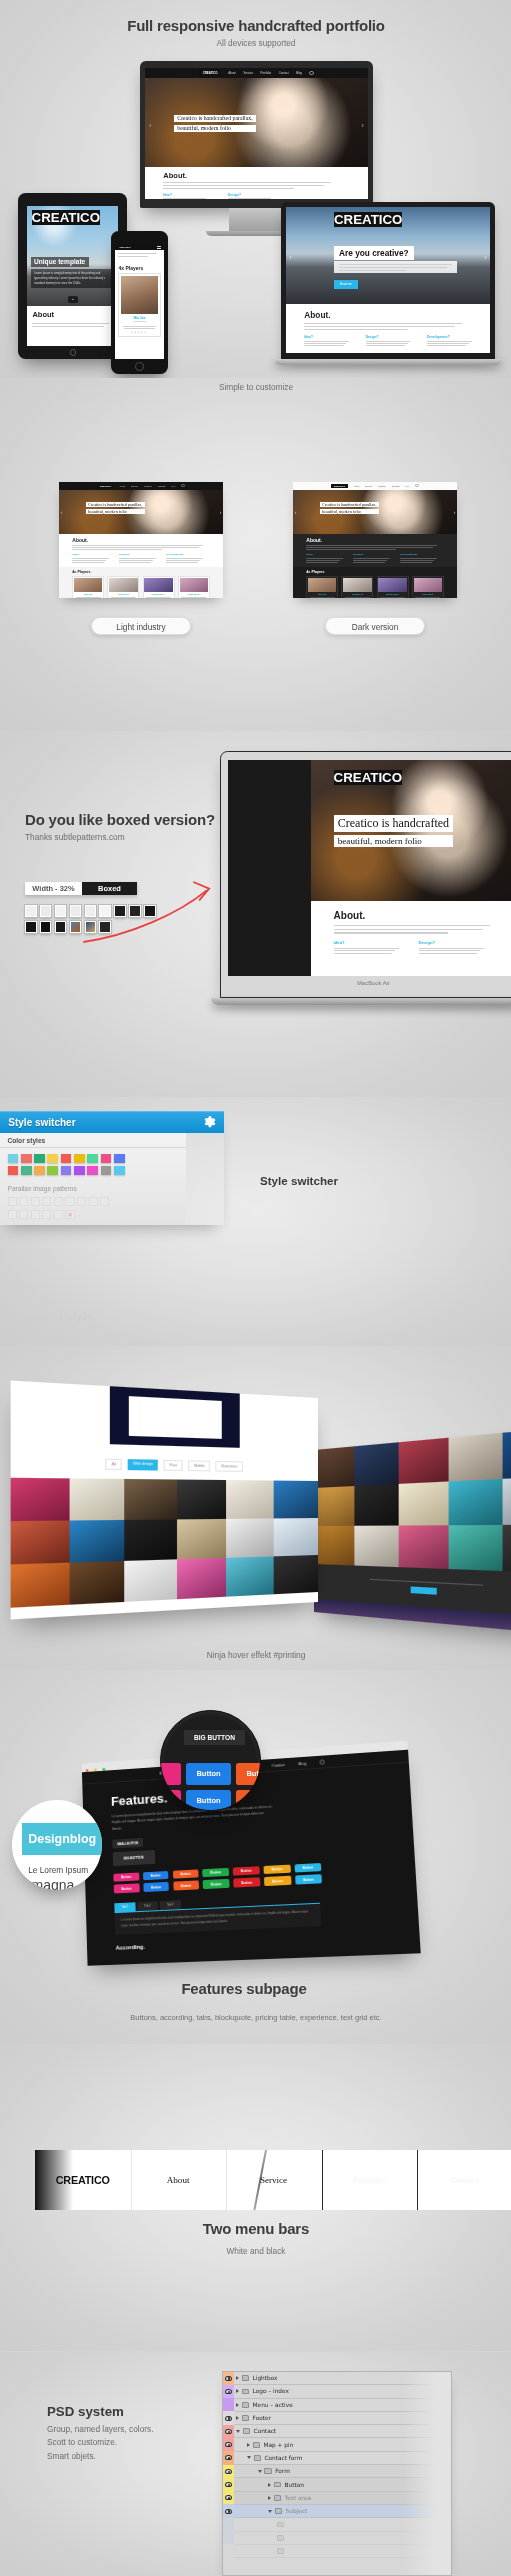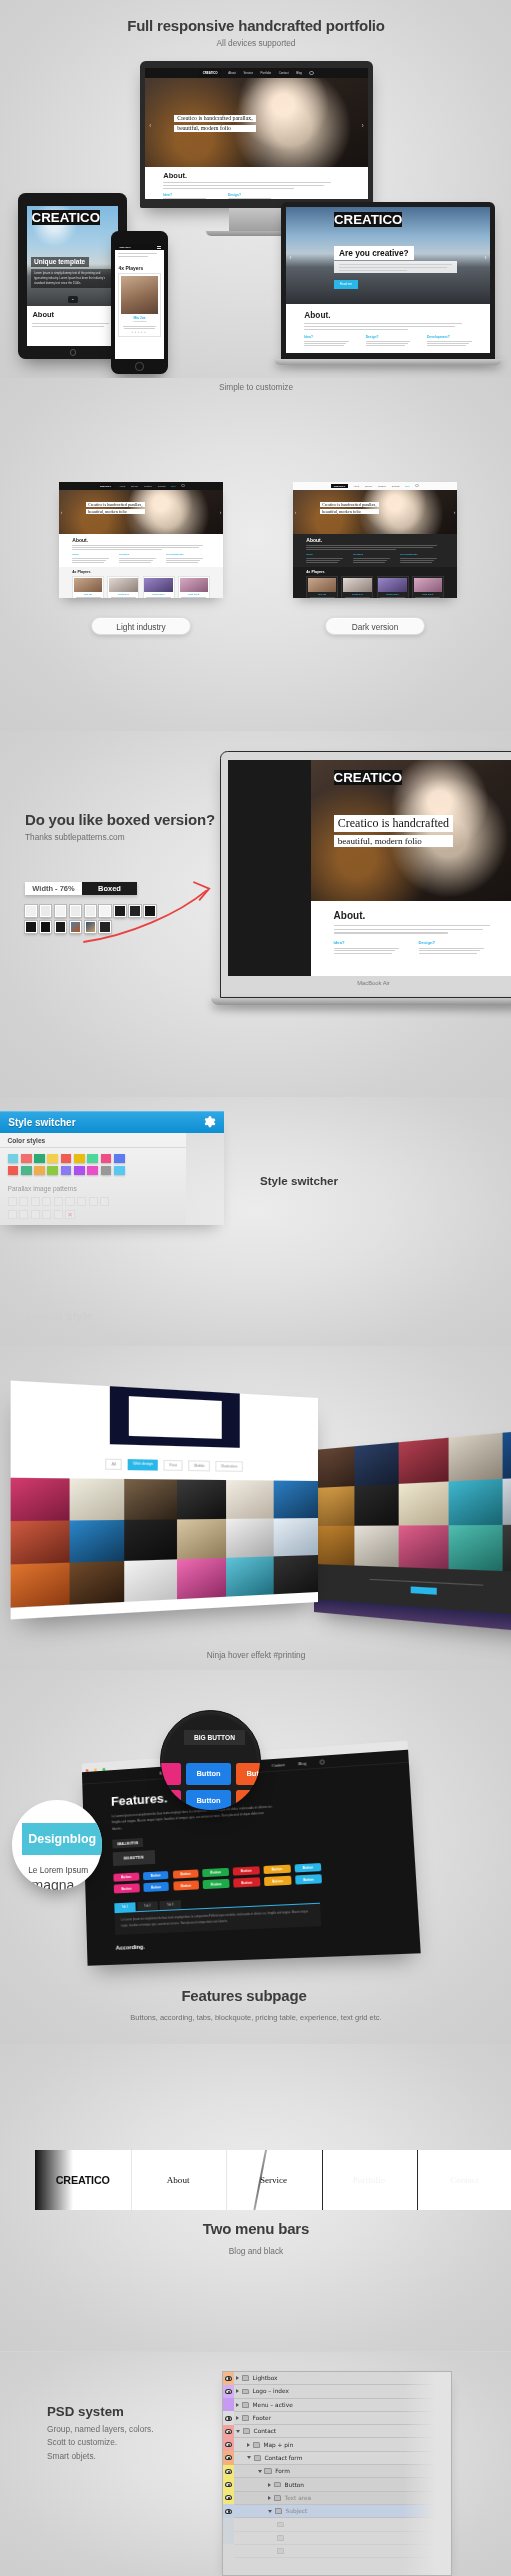--- a/index.html
+++ b/index.html
@@ -399,21 +399,21 @@
   </div>
   <div class="pill" style="position:absolute;left:325px;top:239px;width:100px;height:18.3px;line-height:18.3px;">Dark version</div>
 </div>
 
 <div class="bg-radial" style="top:731px;height:366px;"></div>
 <div class="sec" style="top:731px;height:366px;">
   <h1 class="headline" style="text-align:left;padding-left:25px;padding-top:80px;">Do you like boxed version?</h1>
   <p class="subline" style="text-align:left;padding-left:25px;">Thanks subtlepatterns.com</p>
 
   <div class="seg" style="position:absolute;left:25px;top:151px;">
-    <div class="off">Width - 76%</div>
+    <div class="off">Width - 32%</div>
     <div class="on">Boxed</div>
   </div>
 
   <div style="position:absolute;left:25px;top:174px;display:flex;gap:3.3px;">
     <span class="sw" style="background:#f0f0f0;"></span>
     <span class="sw" style="background:#e9eaea;"></span>
     <span class="sw" style="background:#f2f2f2;"></span>
     <span class="sw" style="background:#ececec;"></span>
     <span class="sw" style="background:#eeeeee;"></span>
     <span class="sw" style="background:#f4f4f4;"></span>
@@ -678,21 +678,21 @@
       <span class="btnc" style="background:#f15a22;width:45px;height:21.6px;font-size:7.5px;border-radius:2.5px;">Button</span>
     </div>
   </div>
 
   <div style="position:absolute;left:11.6px;top:130px;width:90px;height:90px;border-radius:50%;background:#fff;box-shadow:0 10px 18.3px -6.6px rgba(0,0,0,.4);overflow:hidden;">
     <div style="position:absolute;left:10px;top:23px;right:-16.6px;height:32px;background:#4cc3d9;color:#fff;font-size:12.5px;font-weight:bold;display:flex;align-items:center;padding-left:6.6px;">Designblog</div>
     <div style="position:absolute;left:16.6px;top:65px;font-size:8.3px;color:#444;">Le Lorem Ipsum</div>
     <div style="position:absolute;left:20px;top:77px;font-size:14px;color:#444;">magna. Ma</div>
   </div>
 
-  <h1 class="headline" style="position:absolute;top:317px;width:488px;">Features subpage</h1>
+  <h1 class="headline" style="position:absolute;top:310px;width:488px;">Features subpage</h1>
   <p class="subline" style="position:absolute;top:339px;width:512px;font-size:7.5px;">Buttons, according, tabs, blockquote, pricing table, experience, text grid etc.</p>
 </div>
 
 <div class="bg-radial" style="top:2044px;height:307px;"></div>
 <div class="sec" style="top:2044px;height:307px;">
   <div style="position:absolute;left:35px;top:106px;width:477px;height:60px;overflow:hidden;">
 
     <div style="position:absolute;left:0;top:0;width:477px;height:60px;background:linear-gradient(90deg,#111 70%,rgba(17,17,17,0) 100%);"></div>
 
     <div style="position:absolute;left:0;top:0;width:477px;height:60px;background:linear-gradient(90deg,rgba(255,255,255,0) 0%,#fff 8%,#fff 100%);clip-path:polygon(0 0,300 0,270 72,0 72);"></div>
@@ -707,21 +707,21 @@
       <div class="cell" style="color:#f1f1f1;">Contact</div>
     </div>
 
     <div style="position:absolute;left:96px;top:0;width:0.8px;height:60px;background:#e7e7e7;"></div>
     <div style="position:absolute;left:191px;top:0;width:0.8px;height:60px;background:#e7e7e7;"></div>
     <div style="position:absolute;left:287px;top:0;width:0.8px;height:60px;background:#2a2a2a;"></div>
     <div style="position:absolute;left:382px;top:0;width:0.8px;height:60px;background:#2a2a2a;"></div>
   </div>
 
   <h1 class="headline" style="position:absolute;top:176px;width:512px;">Two menu bars</h1>
-  <p class="subline" style="position:absolute;top:198px;width:512px;">Blog and black</p>
+  <p class="subline" style="position:absolute;top:198px;width:512px;">White and black</p>
 </div>
 
 <div class="bg-radial" style="top:2352px;height:224px;"></div>
 <div class="sec" style="top:2352px;height:224px;">
   <div style="position:absolute;left:47px;top:52px;">
     <div style="font-size:13.3px;font-weight:bold;color:#3a3a3a;">PSD system</div>
     <div style="font-size:8.3px;color:#6b6b6b;margin-top:5px;">Group, named layers, colors.</div>
     <div style="font-size:8.3px;color:#6b6b6b;margin-top:3.3px;">Scott to customize.</div>
     <div style="font-size:8.3px;color:#6b6b6b;margin-top:3.3px;">Smart objets.</div>
   </div>

